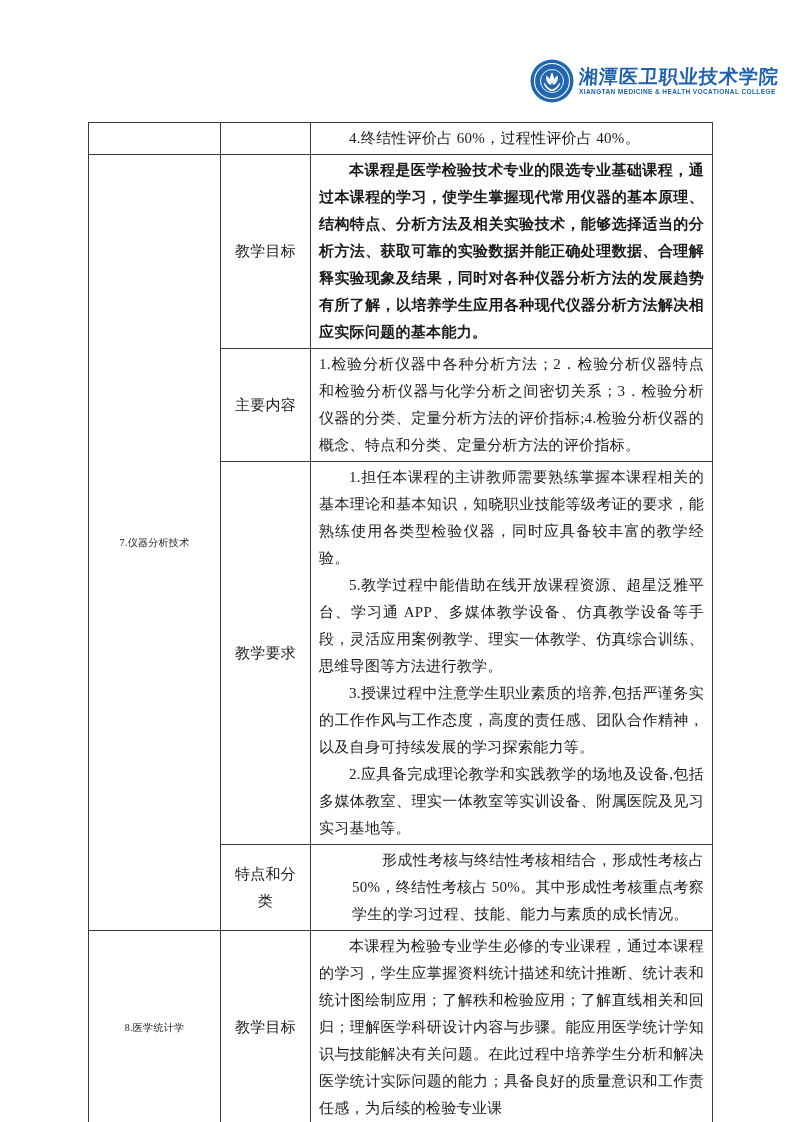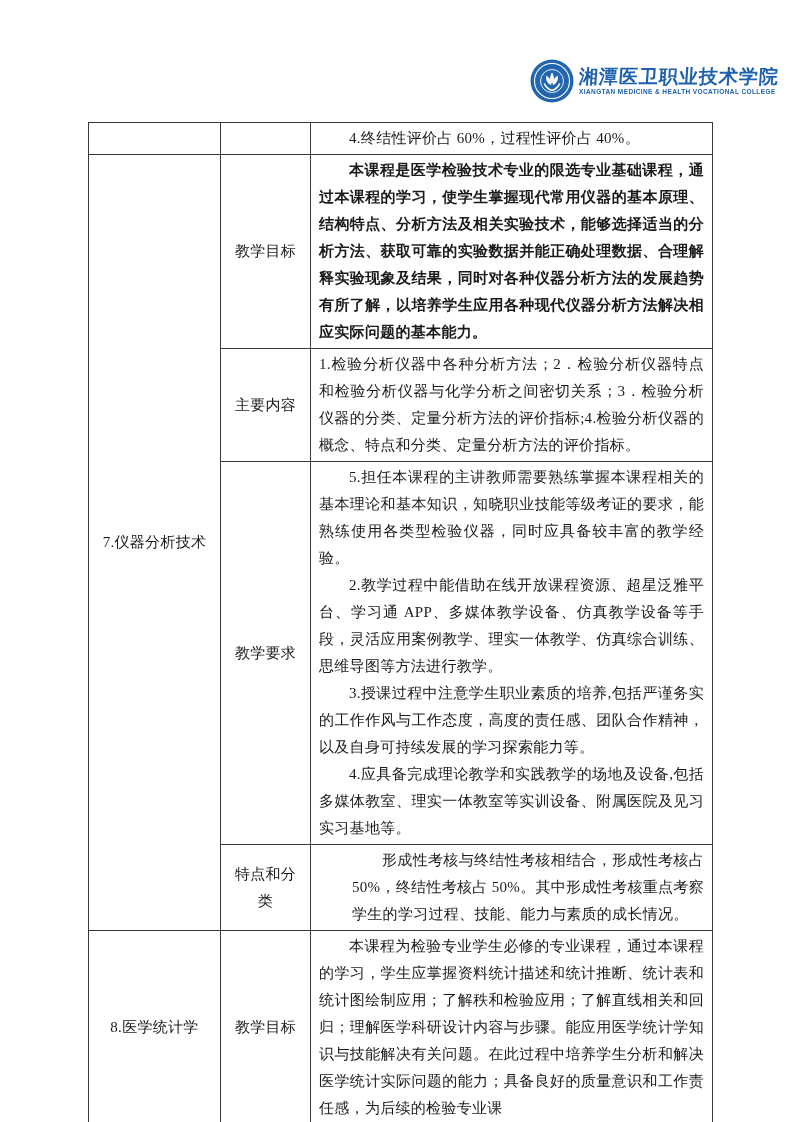--- a/index.html
+++ b/index.html
@@ -33,21 +33,21 @@
     position:absolute;left:88px;top:122px;width:624px;
     border-collapse:collapse;table-layout:fixed;
   }
   .doc-table td{
     border:1px solid #3a3a3a;
     vertical-align:middle;
     padding:2px 8px;
     font-size:15px;line-height:27px;
     letter-spacing:0.3px;
   }
-  td.course-cell{text-align:center;font-size:15px;}
+  td.course-cell{text-align:center;font-size:10px;}
   td.label-cell{text-align:center;font-size:15px;}
   td.content-cell{vertical-align:top;text-align:justify;}
   .content-cell p{margin:0;}
   .content-cell p.indent{text-indent:2em;}
   tr.r-carry td{height:24px;}
   tr.r-goal7 td.content-cell{height:161px;font-weight:bold;}
   tr.r-main7 td.content-cell{height:106px;}
   tr.r-req7 td.content-cell{height:346px;}
   tr.r-ass7 td.content-cell{height:75px;padding-left:41px;}
   tr.r-goal8 td.content-cell{height:162px;}
@@ -103,24 +103,24 @@
       </tr>
       <tr class="r-main7">
         <td class="label-cell">主要内容</td>
         <td class="content-cell">
           <p>1.检验分析仪器中各种分析方法；2．检验分析仪器特点和检验分析仪器与化学分析之间密切关系；3．检验分析仪器的分类、定量分析方法的评价指标;4.检验分析仪器的概念、特点和分类、定量分析方法的评价指标。</p>
         </td>
       </tr>
       <tr class="r-req7">
         <td class="label-cell">教学要求</td>
         <td class="content-cell">
-          <p class="indent">5.担任本课程的主讲教师需要熟练掌握本课程相关的基本理论和基本知识，知晓职业技能等级考证的要求，能熟练使用各类型检验仪器，同时应具备较丰富的教学经验。</p>
-          <p class="indent">2.教学过程中能借助在线开放课程资源、超星泛雅平台、学习通 APP、多媒体教学设备、仿真教学设备等手段，灵活应用案例教学、理实一体教学、仿真综合训练、思维导图等方法进行教学。</p>
+          <p class="indent">1.担任本课程的主讲教师需要熟练掌握本课程相关的基本理论和基本知识，知晓职业技能等级考证的要求，能熟练使用各类型检验仪器，同时应具备较丰富的教学经验。</p>
+          <p class="indent">5.教学过程中能借助在线开放课程资源、超星泛雅平台、学习通 APP、多媒体教学设备、仿真教学设备等手段，灵活应用案例教学、理实一体教学、仿真综合训练、思维导图等方法进行教学。</p>
           <p class="indent">3.授课过程中注意学生职业素质的培养,包括严谨务实的工作作风与工作态度，高度的责任感、团队合作精神，以及自身可持续发展的学习探索能力等。</p>
-          <p class="indent">4.应具备完成理论教学和实践教学的场地及设备,包括多媒体教室、理实一体教室等实训设备、附属医院及见习实习基地等。</p>
+          <p class="indent">2.应具备完成理论教学和实践教学的场地及设备,包括多媒体教室、理实一体教室等实训设备、附属医院及见习实习基地等。</p>
         </td>
       </tr>
       <tr class="r-ass7">
         <td class="label-cell">特点和分类</td>
         <td class="content-cell">
           <p class="indent">形成性考核与终结性考核相结合，形成性考核占 50%，终结性考核占 50%。其中形成性考核重点考察学生的学习过程、技能、能力与素质的成长情况。</p>
         </td>
       </tr>
 
       <tr class="r-goal8">

